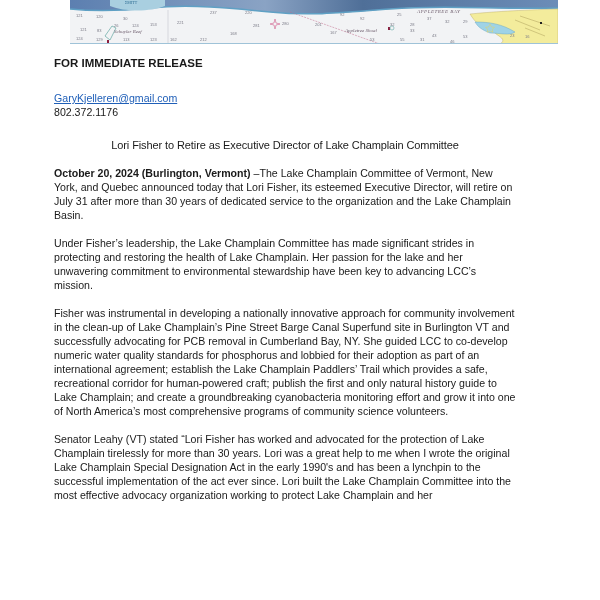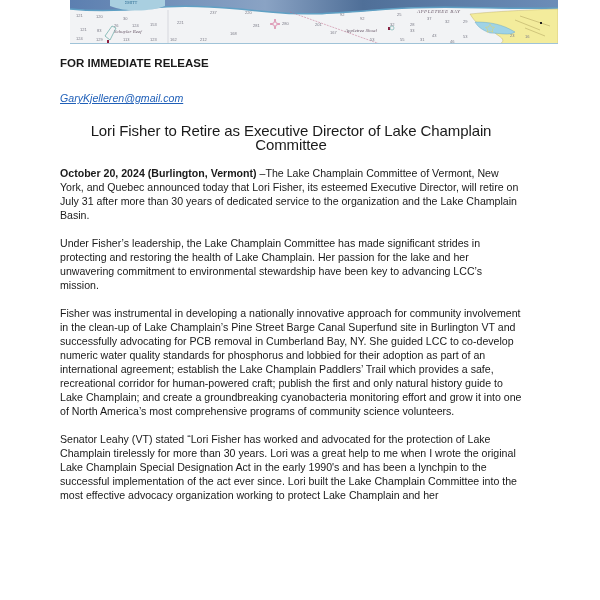--- a/index.html
+++ b/index.html
@@ -8,26 +8,26 @@
 
   
   .banner { position: absolute; left: 70px; top: 0; width: 488px; height: 44px; overflow: hidden;
             background: #f3f4f5; }
   .banner svg { position: absolute; left: 0; top: 0; width: 488px; height: 44px; }
   .chart-label { position: absolute; font-family: "Liberation Serif", serif; font-style: italic;
                  color: #6b5a6a; font-size: 5px; white-space: nowrap; }
   .sounding { position: absolute; font-size: 4px; color: #7a7a86; font-family: "Liberation Sans", sans-serif; }
 
   
-  .doc { position: absolute; left: 60px; top: 56px; width: 462px; font-size: 10.6px; line-height: 14px; }
+  .doc { position: absolute; left: 54px; top: 56px; width: 462px; font-size: 10.6px; line-height: 14px; }
   .release { font-weight: bold; font-size: 11.5px; margin: 0 0 21px 0; }
   .contact-line { margin: 0; }
   .contact-line b { font-weight: bold; }
-  .email { color: #1f5fb8; text-decoration: underline; font-style: italic; }
-  .title { text-align: center; font-size: 15px; margin: 19px 0 14px 0; font-weight: normal; letter-spacing: -0.1px; }
+  .email { color: #1f5fb8; text-decoration: underline; }
+  .title { text-align: center; font-size: 11px; margin: 19px 0 14px 0; font-weight: normal; letter-spacing: -0.1px; }
   .para { margin: 0 0 14px 0; }
   .para b { font-weight: bold; }
 </style>
 </head>
 <body>
 
 <div class="banner">
   <svg viewBox="0 0 488 44">
     <defs>
       <linearGradient id="photo" x1="0" y1="0" x2="1" y2="0">
@@ -115,20 +115,21 @@
   <span class="sounding" style="left:380px; top:39px;">46</span>
   <span class="sounding" style="left:455px; top:34px;">16</span>
 </div>
 
 <div class="doc">
   <p class="release">FOR IMMEDIATE RELEASE</p>
 
   <p class="contact-line">
     <a class="email" title="GaryKjelleren@gmail.com">GaryKjelleren@gmail.com</a>
   </p>
+  <p class="contact-line">802.372.1176</p>
 
   <h1 class="title">Lori Fisher to Retire as Executive Director of Lake Champlain Committee</h1>
 
   <p class="para"><b>October 20, 2024 (Burlington, Vermont)</b><span> –The Lake Champlain Committee of Vermont, New York, and Quebec announced today that Lori Fisher, its esteemed Executive Director, will retire on July 31 after more than 30 years of dedicated service to the organization and the Lake Champlain Basin.</span></p>
   <p class="para">Under Fisher’s leadership, the Lake Champlain Committee has made significant strides in protecting and restoring the health of Lake Champlain. Her passion for the lake and her unwavering commitment to environmental stewardship have been key to advancing LCC’s mission.</p>
   <p class="para">Fisher was instrumental in developing a nationally innovative approach for community involvement in the clean-up of Lake Champlain’s Pine Street Barge Canal Superfund site in Burlington VT and successfully advocating for PCB removal in Cumberland Bay, NY. She guided LCC to co-develop numeric water quality standards for phosphorus and lobbied for their adoption as part of an international agreement; establish the Lake Champlain Paddlers’ Trail which provides a safe, recreational corridor for human-powered craft; publish the first and only natural history guide to Lake Champlain; and create a groundbreaking cyanobacteria monitoring effort and grow it into one of North America’s most comprehensive programs of community science volunteers.</p>
   <p class="para">Senator Leahy (VT) stated “Lori Fisher has worked and advocated for the protection of Lake Champlain tirelessly for more than 30 years. Lori was a great help to me when I wrote the original Lake Champlain Special Designation Act in the early 1990's and has been a lynchpin to the successful implementation of the act ever since. Lori built the Lake Champlain Committee into the most effective advocacy organization working to protect Lake Champlain and her</p>
 </div>
 
 </body></html>

